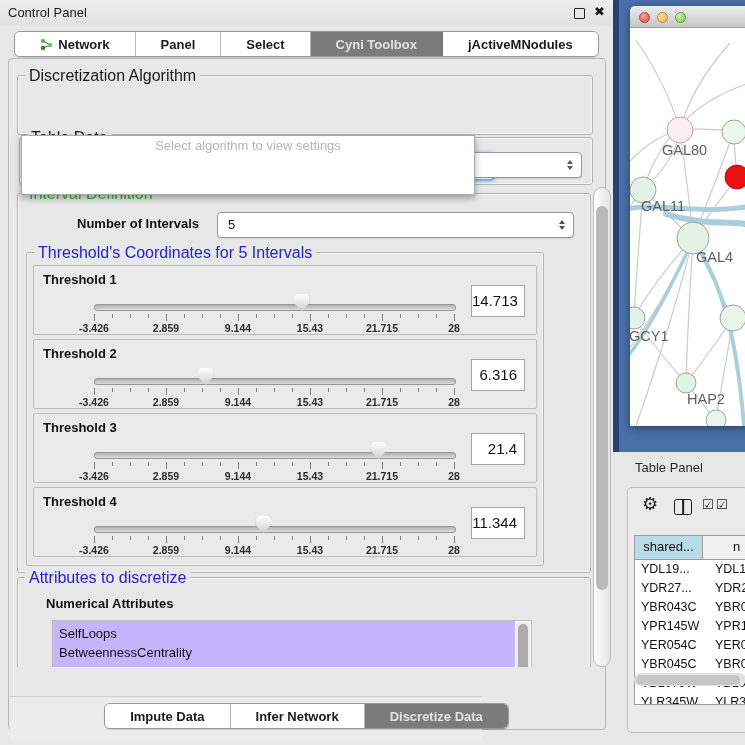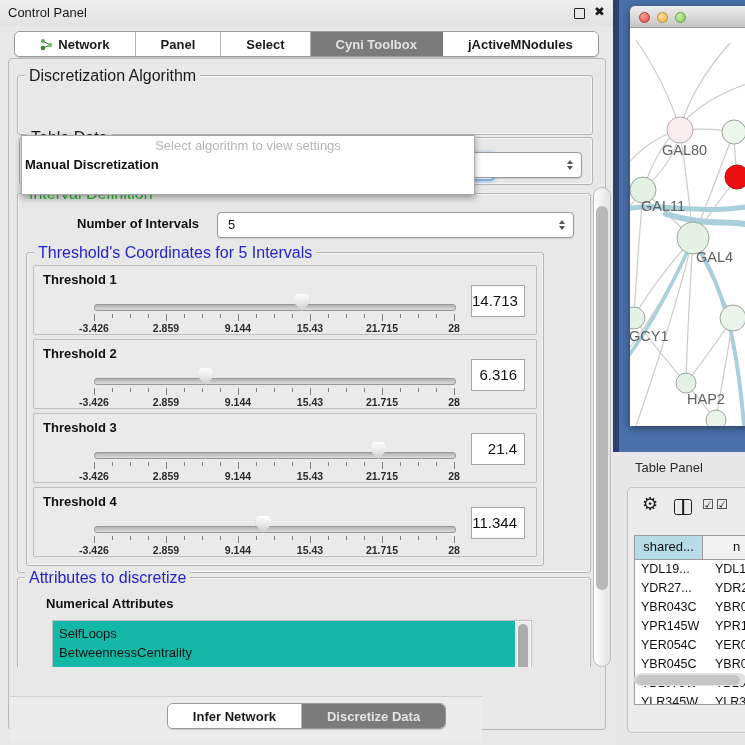--- a/index.html
+++ b/index.html
@@ -44,21 +44,21 @@
   
   .tpanel{position:absolute;left:6px;width:504px;height:70px;border:1px solid #bdbdbd;background:#eaeaea;border-radius:2px;box-sizing:border-box;}
   .tpanel .tname{position:absolute;left:9px;top:6px;font-weight:bold;font-size:13px;}
   .track{position:absolute;left:60px;top:38px;width:360px;height:5px;border:1px solid #979797;border-radius:3px;background:linear-gradient(#b2b2b2,#dcdcdc);}
   .thumb{position:absolute;top:28px;width:15px;height:17px;background:linear-gradient(#ffffff,#cfcfcf);clip-path:polygon(15% 0,85% 0,100% 20%,100% 55%,50% 100%,0 55%,0 20%);filter:drop-shadow(0 0 1px #7d7d7d);}
   .tk{position:absolute;top:48px;width:1px;background:#808080;}
   .tlb{position:absolute;top:56px;font-size:10.5px;font-weight:bold;color:#2b2b2b;width:64px;margin-left:-32px;text-align:center;}
   .vbox{position:absolute;left:437px;top:19px;width:54px;height:32px;background:#fff;border:1px solid #a5a5a5;font-size:15px;text-align:right;line-height:30px;padding-right:7px;box-sizing:border-box;}
   
   .attr-list{position:absolute;left:34px;top:42px;width:480px;height:72px;background:#fff;border:1px solid #bdbdbd;box-sizing:border-box;}
-  .attr-inner{position:absolute;left:0;top:0;right:16px;bottom:0;background:#14b8a6;overflow:hidden;padding:3px 0 0 6px;}
+  .attr-inner{position:absolute;left:0;top:0;right:16px;bottom:0;background:#c4b5fd;overflow:hidden;padding:3px 0 0 6px;}
   .attr-item{font-size:13px;line-height:19px;color:#111;white-space:nowrap;}
   .attr-sb{position:absolute;right:1px;top:1px;width:14px;bottom:1px;background:#ececec;}
   .attr-sb .th{position:absolute;left:2px;top:2px;width:10px;height:64px;background:#ababab;border-radius:5px;}
   .applyrow{position:absolute;left:1px;top:637px;width:472px;height:44px;background:#ececec;border-top:1px solid #cfcfcf;}
   .applybtn{position:absolute;left:50%;transform:translateX(-50%);top:7px;height:22px;line-height:20px;padding:0 14px;background:linear-gradient(#ffffff,#e8e8e8);border:1px solid #9e9e9e;border-radius:6px;font-size:13px;font-weight:bold;}
   .bottomtabs{position:absolute;left:0;top:703px;width:613px;display:flex;justify-content:center;}
   
   .desktop{position:absolute;left:613px;top:0;width:132px;height:452px;background:#4a70aa;}
   .desktop .edge{position:absolute;left:0;top:0;width:6px;height:452px;background:#2a4070;}
   .netwin{position:absolute;left:630px;top:6px;width:130px;height:420px;border-radius:5px 5px 0 0;box-shadow:0 2px 8px rgba(0,0,0,.45);overflow:hidden;}
@@ -129,21 +129,20 @@
 
     <div class="outerpanel">
 
       <div class="grp" style="left:8px;top:16px;width:574px;height:58px;">
         <span class="gtitle g-black">Discretization Algorithm</span>
       </div>
       <div class="combo-behind"></div>
 
       <div class="popup">
         <div class="prow ph">Select algorithm to view settings</div>
-        <div class="prow bold">Manual Discretization</div>
       </div>
 
       <div class="grp" style="left:10px;top:78px;width:572px;height:46px;">
         <span class="gtitle g-black">Table Data</span>
         <div class="combo" style="left:10px;top:14px;width:552px;height:26px;">
           <span>galFiltered.sif default node</span>
           <span class="spin">
               <i class="up"></i>
               <i class="dn"></i>
             </span>
@@ -323,20 +322,23 @@
         </div>
 
       <div class="applyrow">
         <span class="applybtn">Apply</span>
       </div>
     </div>
 
     <div class="bottomtabs">
       <div class="tabgrp">
         <span class="seg">
+            <span>Impute Data</span>
+          </span>
+        <span class="seg">
             <span>Infer Network</span>
           </span>
         <span class="seg sel">
             <span>Discretize Data</span>
           </span>
       </div>
     </div>
   </div>
 
   <div class="desktop">

